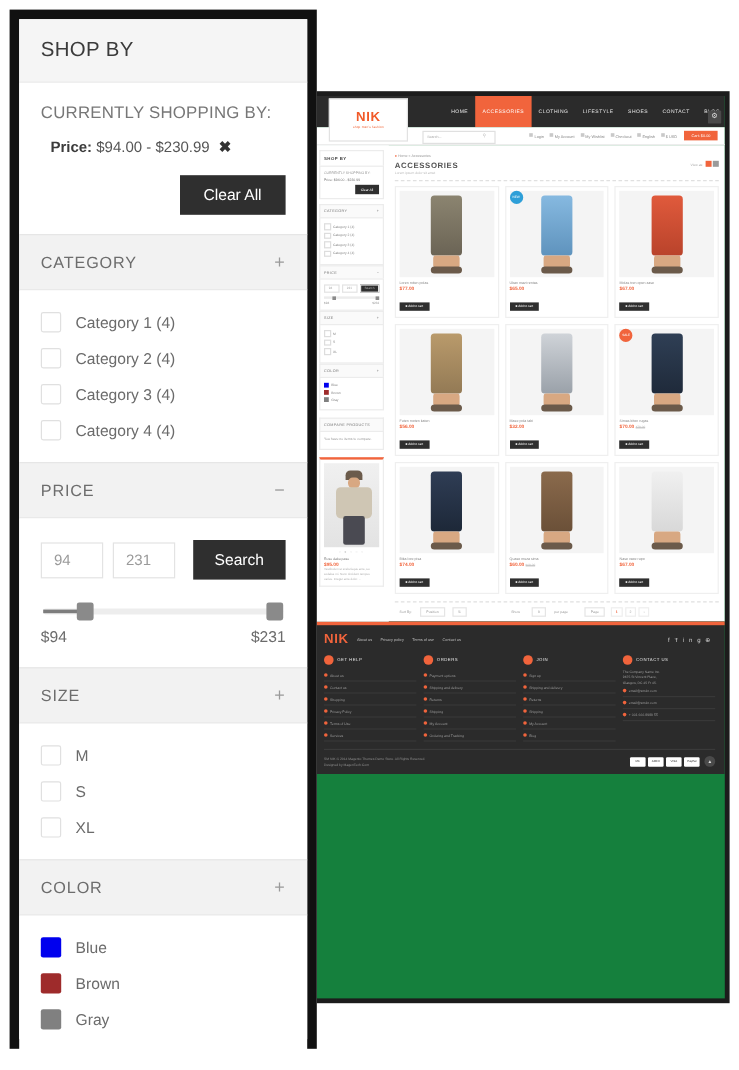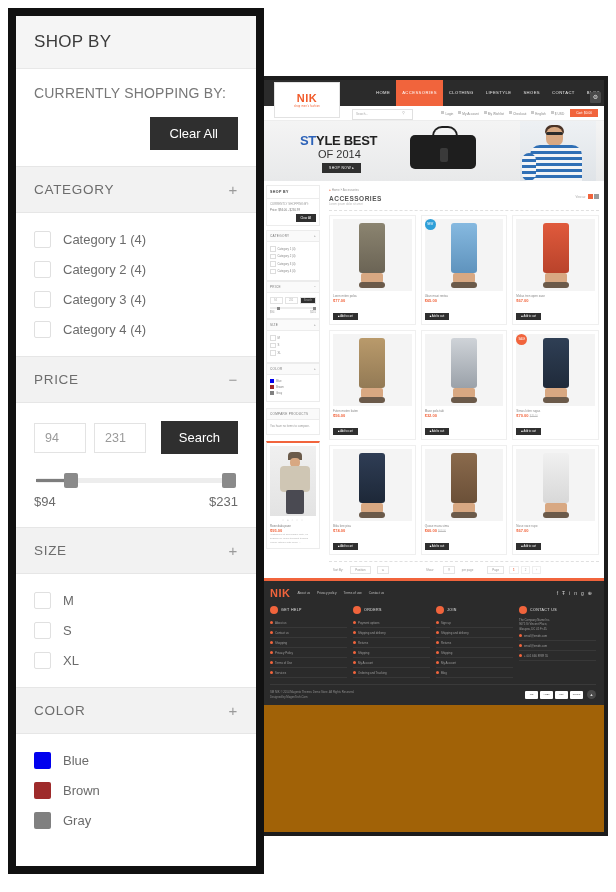--- a/index.html
+++ b/index.html
@@ -1,20 +1,20 @@
 <!DOCTYPE html>
 <html><head>
 <meta charset="utf-8">
 <style>
   html,body{margin:0;padding:0;background:#fff;}
   body{width:616px;height:892px;font-family:"Liberation Sans",sans-serif;position:relative;overflow:hidden;}
 
   
   #site-shot{position:absolute;left:258px;top:76px;width:350px;height:760px;background:#1c1c1c;padding:4px;box-sizing:border-box;}
-  #site-inner{width:100%;height:100%;background:#a16207;overflow:hidden;position:relative;}
+  #site-inner{width:100%;height:100%;background:#15803d;overflow:hidden;position:relative;}
 
   .s-topnav{height:26px;background:#2b2b2b;display:flex;align-items:center;position:relative;}
   .s-logo{position:absolute;left:12px;top:2px;width:64px;height:34px;background:#fff;border:1px solid #e2e2e2;display:flex;flex-direction:column;align-items:center;justify-content:center;z-index:4;}
   .s-logo-txt{font-size:11px;font-weight:bold;color:#f15a29;letter-spacing:.5px;line-height:11px;}
   .s-logo-sub{font-size:2.6px;color:#f15a29;letter-spacing:.2px;margin-top:1px;}
   .s-menu{margin-left:108px;display:flex;align-items:center;height:26px;}
   .s-menu a{font-size:4.2px;color:#e9e9e9;letter-spacing:.4px;padding:0 6px;line-height:26px;text-decoration:none;}
   .s-menu a.active{background:#f1643c;color:#fff;height:26px;}
   .s-gear{position:absolute;right:3px;top:12px;width:11px;height:11px;background:#4a4a4a;border-radius:1px;color:#ddd;font-size:6px;text-align:center;line-height:11px;}
 
@@ -163,35 +163,20 @@
           <a><i class="dot"></i>Login</a>
           <a><i class="dot"></i>My Account</a>
           <a><i class="dot"></i>My Wishlist</a>
           <a><i class="dot"></i>Checkout</a>
           <a><i class="dot"></i>English</a>
           <a><i class="dot"></i>$ USD</a>
         </div>
       <a class="s-cart">Cart: $0.00</a>
     </div>
 
-    <div class="s-banner">
-      <div class="s-ban-t1"><span class="b">ST</span><span>YLE BEST</span></div>
-      <div class="s-ban-t2">OF 2014</div>
-      <div class="s-ban-btn">SHOP NOW ▸</div>
-      <div class="s-bag">
-          <div class="s-bag-h"></div>
-        </div>
-      <div class="s-model">
-        <div class="s-m-hair"></div>
-          <div class="s-m-head"></div>
-          <div class="s-m-glass"></div>
-        <div class="s-m-body"></div>
-          <div class="s-m-arm"></div>
-      </div>
-    </div>
 
     <div class="s-body">
       <div class="s-side">
         <div class="s-sb-title">SHOP BY</div>
         <div class="s-box">
           <div class="s-lbl">CURRENTLY SHOPPING BY:</div>
           <div class="s-price-l">Price:  $94.00 - $230.99</div>
           <div style="overflow:hidden">
               <div class="s-clear">Clear All</div>
             </div>
@@ -390,20 +375,25 @@
     </div>
 
   </div>
 </div>
 
 <div id="panel">
   <div class="p-title">SHOP BY</div>
 
   <div class="p-sec">
     <div class="p-cur-h">CURRENTLY SHOPPING BY:</div>
+    <div class="p-cur-row">
+      <b>Price:</b>
+      <span>$94.00 - $230.99</span>
+      <span class="p-x">✖</span>
+    </div>
     <button class="p-clear">Clear All</button>
   </div>
 
   <div class="p-acc">
     <span>CATEGORY</span>
     <span class="sign">+</span>
   </div>
   <div class="p-list" id="cat-list">
       <div class="p-item">
         <span class="p-cb"></span>

